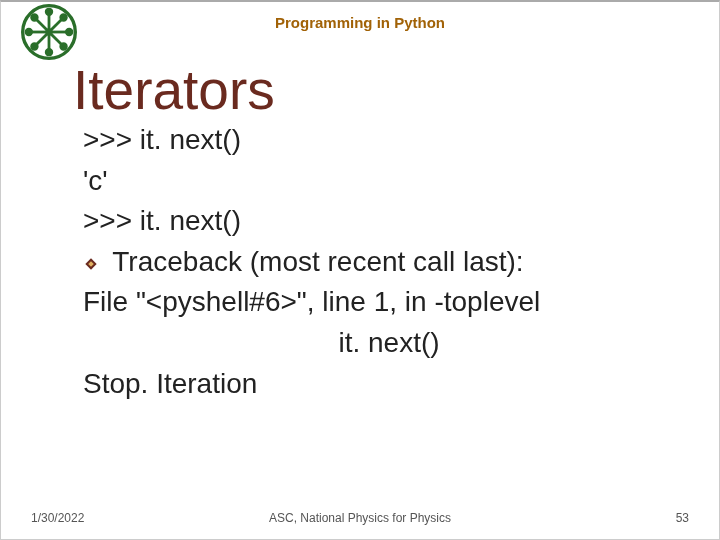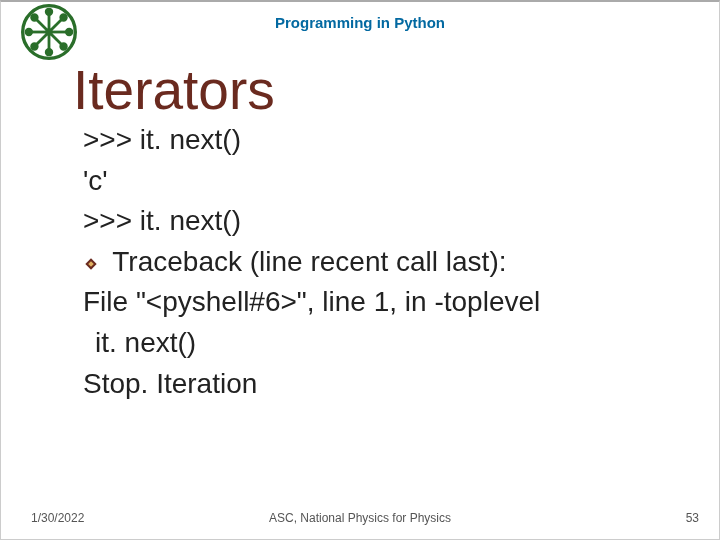--- a/index.html
+++ b/index.html
@@ -1,32 +1,32 @@
 <!DOCTYPE html>
 <html><head>
 <meta charset="utf-8">
 <style>
   * { margin: 0; padding: 0; box-sizing: border-box; }
   html, body { width: 720px; height: 540px; font-family: Verdana, Geneva, sans-serif; background: #fff; overflow: hidden; }
   .slide { width: 720px; height: 540px; position: relative; border: 1px solid #ccc; border-top: 2px solid #aaa; }
   .header { position: relative; height: 48px; }
   .logo { position: absolute; left: 20px; top: 2px; }
   .logo svg { width: 56px; height: 56px; }
-  .header-title { text-align: center; font-size: 15px; font-weight: bold; color: #0369a1; padding-top: 12px; }
+  .header-title { text-align: center; font-size: 15px; font-weight: bold; color: #a16207; padding-top: 12px; }
   .main-title { position: absolute; left: 72px; top: 56px; font-size: 55px; color: #6a2a1f; font-family: Verdana, sans-serif; }
   .body { position: absolute; left: 82px; top: 118px; width: 600px; color: #222; font-size: 28px; line-height: 1.45; }
   .body .line { display: block; }
   .bullet-line { display: flex; align-items: center; }
   .bullet { display: inline-flex; align-items: center; justify-content: center; width: 16px; height: 16px; margin-right: 6px; flex: 0 0 auto; position: relative; top: 1px; }
   .bullet svg { width: 16px; height: 16px; }
-  .indent { padding-left: 12px; }
+  .indent { padding-left: 12px; text-align: center; }
   .footer { position: absolute; bottom: 14px; left: 0; width: 100%; font-size: 12px; color: #555; }
   .footer-date { position: absolute; left: 30px; bottom: 0; margin-top: 42px; }
   .footer-center { position: absolute; left: 0; right: 0; bottom: 0; text-align: center; }
-  .footer-page { position: absolute; right: 20px; bottom: 0; }
+  .footer-page { position: absolute; right: 30px; bottom: 0; }
 </style>
 </head>
 <body>
 
 <div class="slide">
 
   <div class="header">
     <div class="logo">
       <svg viewBox="0 0 100 100">
         <circle cx="50" cy="50" r="47" fill="none" stroke="#2a6e2a" stroke-width="6"></circle>
@@ -60,21 +60,21 @@
     <span class="line">&gt;&gt;&gt; it. next()</span>
     <span class="line">'c'</span>
     <span class="line">&gt;&gt;&gt; it. next()</span>
     <span class="line bullet-line">
       <span class="bullet">
         <svg viewBox="0 0 16 16">
           <rect x="4" y="4" width="8" height="8" transform="rotate(45 8 8)" fill="#6a2a1f"></rect>
           <rect x="6" y="6" width="4" height="4" transform="rotate(45 8 8)" fill="#e0b060"></rect>
         </svg>
       </span>
-      <span>Traceback (line recent call last):</span>
+      <span>Traceback (most recent call last):</span>
     </span>
     <span class="line">File "&lt;pyshell#6&gt;", line 1, in -toplevel</span>
     <span class="line indent">it. next()</span>
     <span class="line">Stop. Iteration</span>
   </div>
 
   <div class="footer">
     <span class="footer-date">1/30/2022</span>
     <span class="footer-center">ASC, National Physics for Physics</span>
     <span class="footer-page">53</span>

